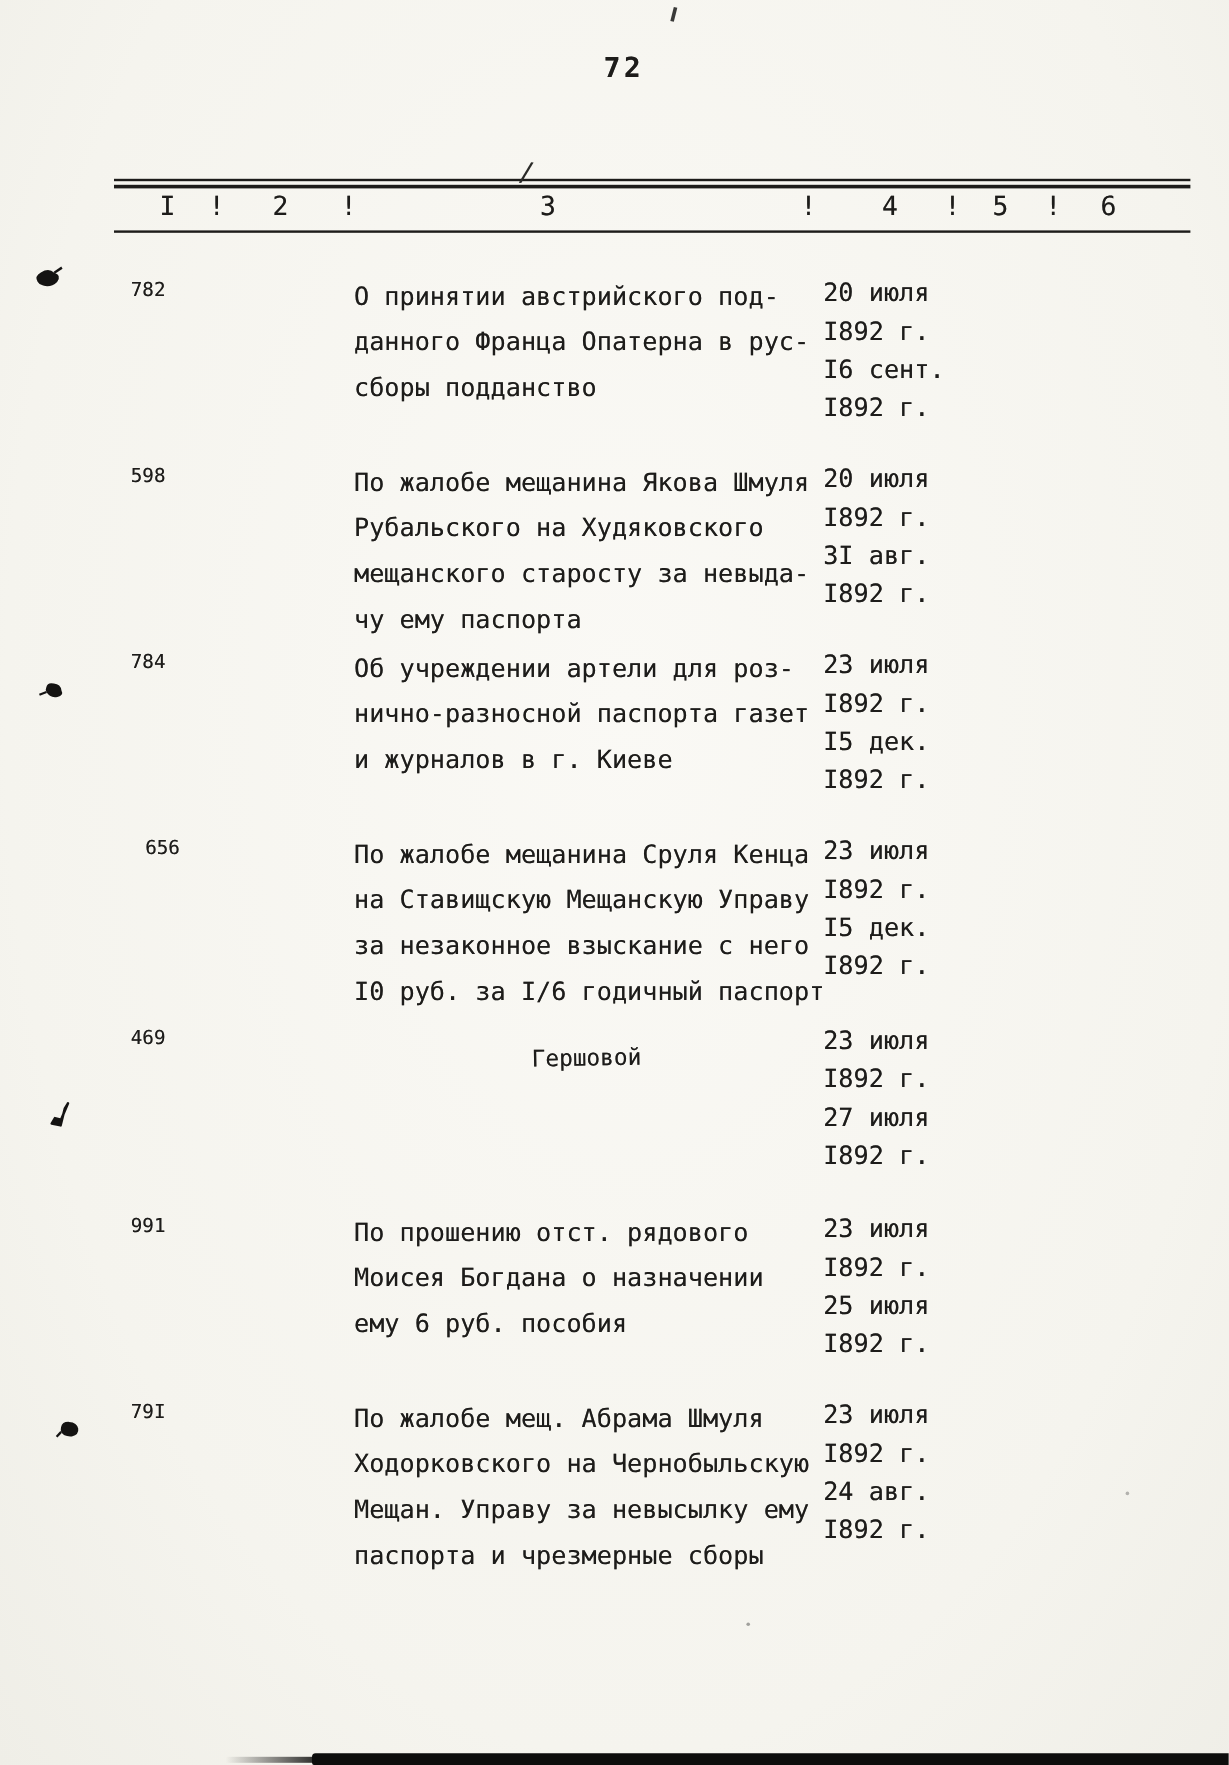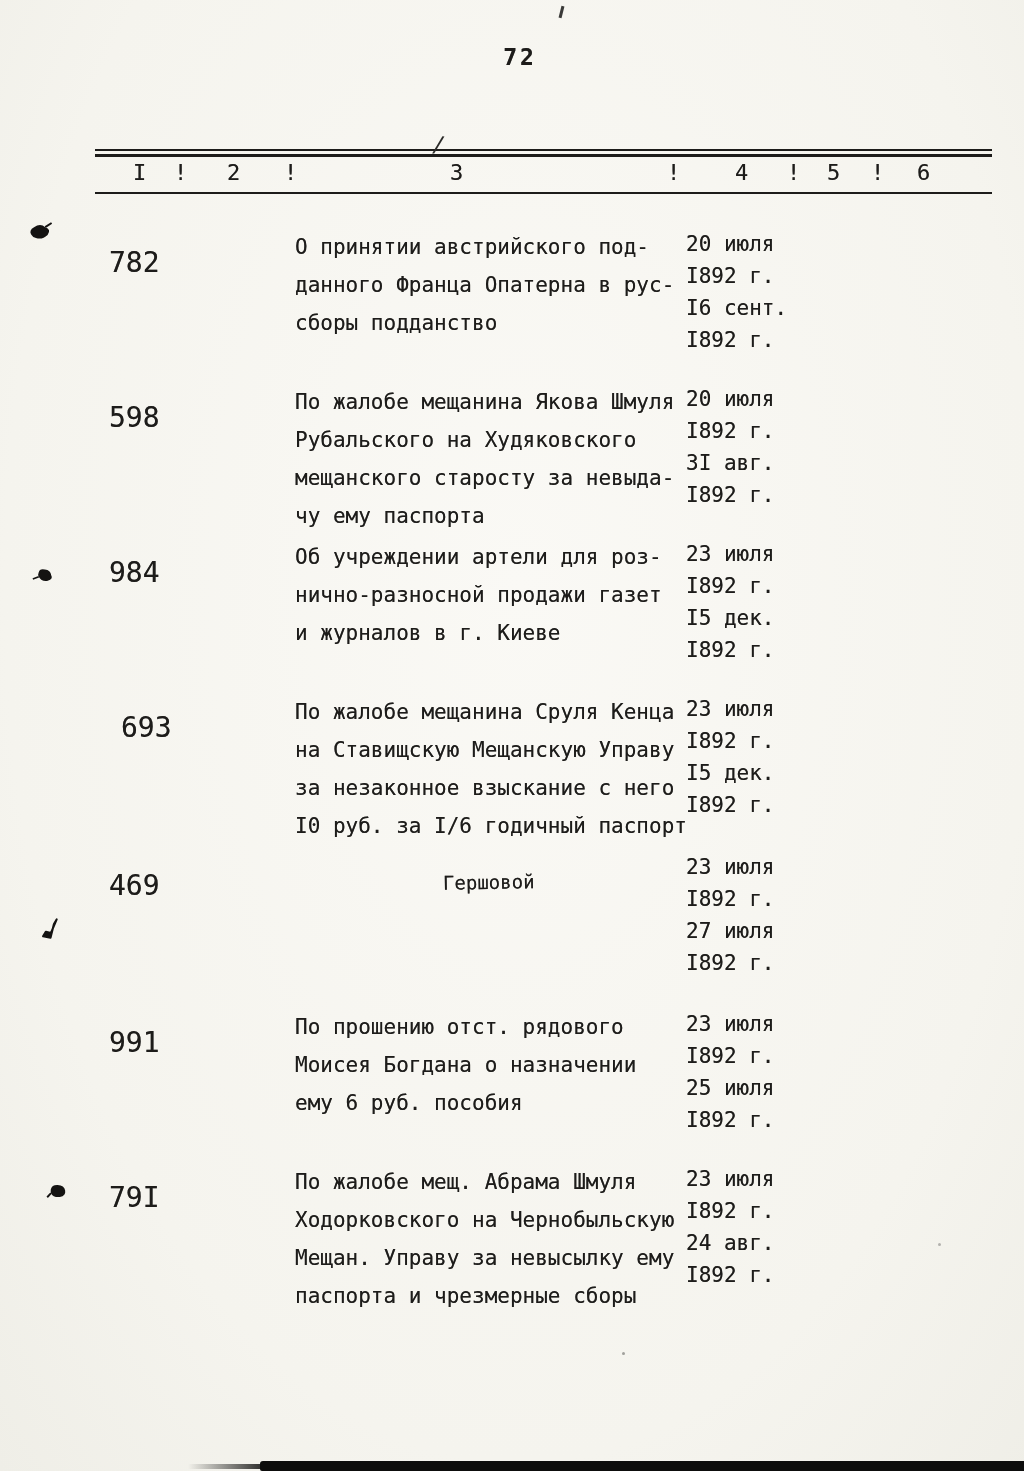--- a/index.html
+++ b/index.html
@@ -25,21 +25,21 @@
   .header-cell{
     position:absolute;top:160px;font-size:22px;
     text-shadow:0 0 0.5px rgba(0,0,0,.5);
   }
   .slash-mark{
     position:absolute;left:432px;top:132px;font-size:22px;
     transform:rotate(6deg);color:#2a2a28;
   }
   .entry{position:absolute;left:95px;width:905px;}
   .entry-number{
-    position:absolute;left:14px;top:18px;font-size:28px;
+    position:absolute;left:14px;top:4px;font-size:16px;
     text-shadow:0 0 0.5px rgba(0,0,0,.55);
   }
   .entry-desc{
     position:absolute;left:200px;top:0;width:410px;
     font-size:21px;line-height:38px;white-space:pre-line;
     text-shadow:0 0 0.5px rgba(0,0,0,.55);
   }
   .entry-dates{
     position:absolute;left:591px;top:0;width:180px;
     font-size:21px;line-height:32px;white-space:pre-line;
@@ -118,32 +118,32 @@
 Рубальского на Худяковского
 мещанского старосту за невыда-
 чу ему паспорта</div>
     <div class="entry-dates">20 июля
 I892 г.
 3I авг.
 I892 г.</div>
   </div>
 
   <div class="entry" style="top:538px">
-    <div class="entry-number">984</div>
+    <div class="entry-number">784</div>
     <div class="entry-desc">Об учреждении артели для роз-
-нично-разносной продажи газет
+нично-разносной паспорта газет
 и журналов в г. Киеве</div>
     <div class="entry-dates">23 июля
 I892 г.
 I5 дек.
 I892 г.</div>
   </div>
 
   <div class="entry" style="top:693px">
-    <div class="entry-number" style="left:26px">693</div>
+    <div class="entry-number" style="left:26px">656</div>
     <div class="entry-desc">По жалобе мещанина Сруля Кенца
 на Ставищскую Мещанскую Управу
 за незаконное взыскание с него
 I0 руб. за I/6 годичный паспорт</div>
     <div class="entry-dates">23 июля
 I892 г.
 I5 дек.
 I892 г.</div>
   </div>
 

